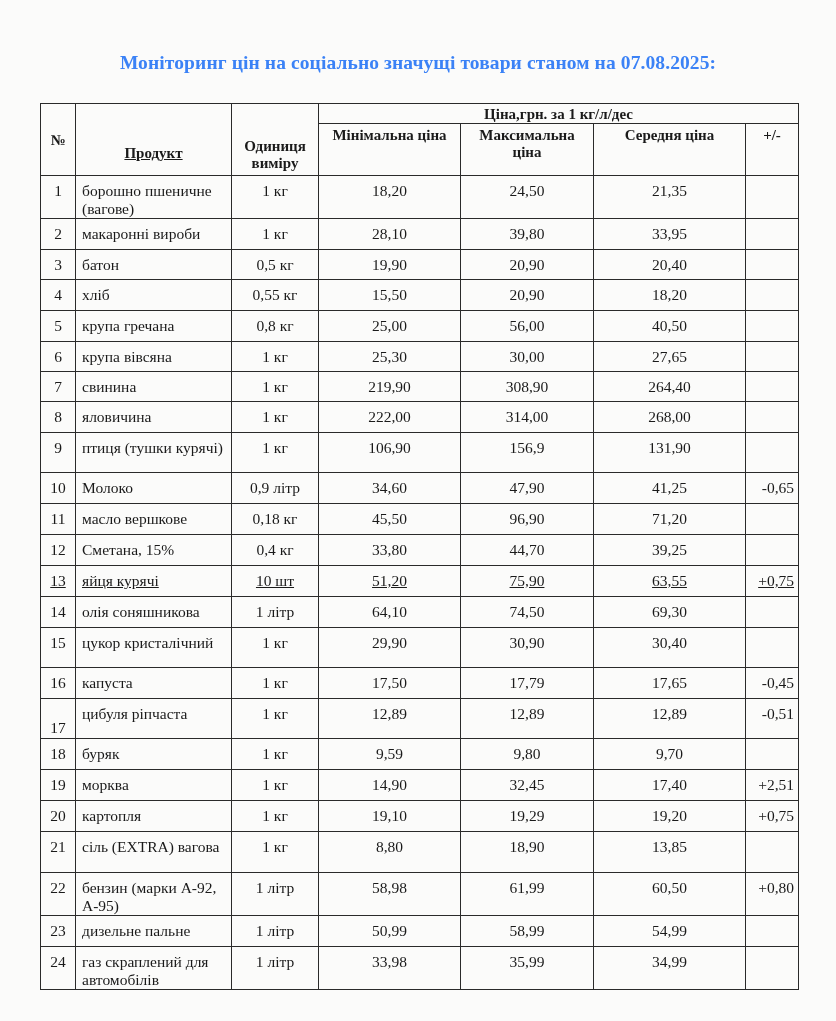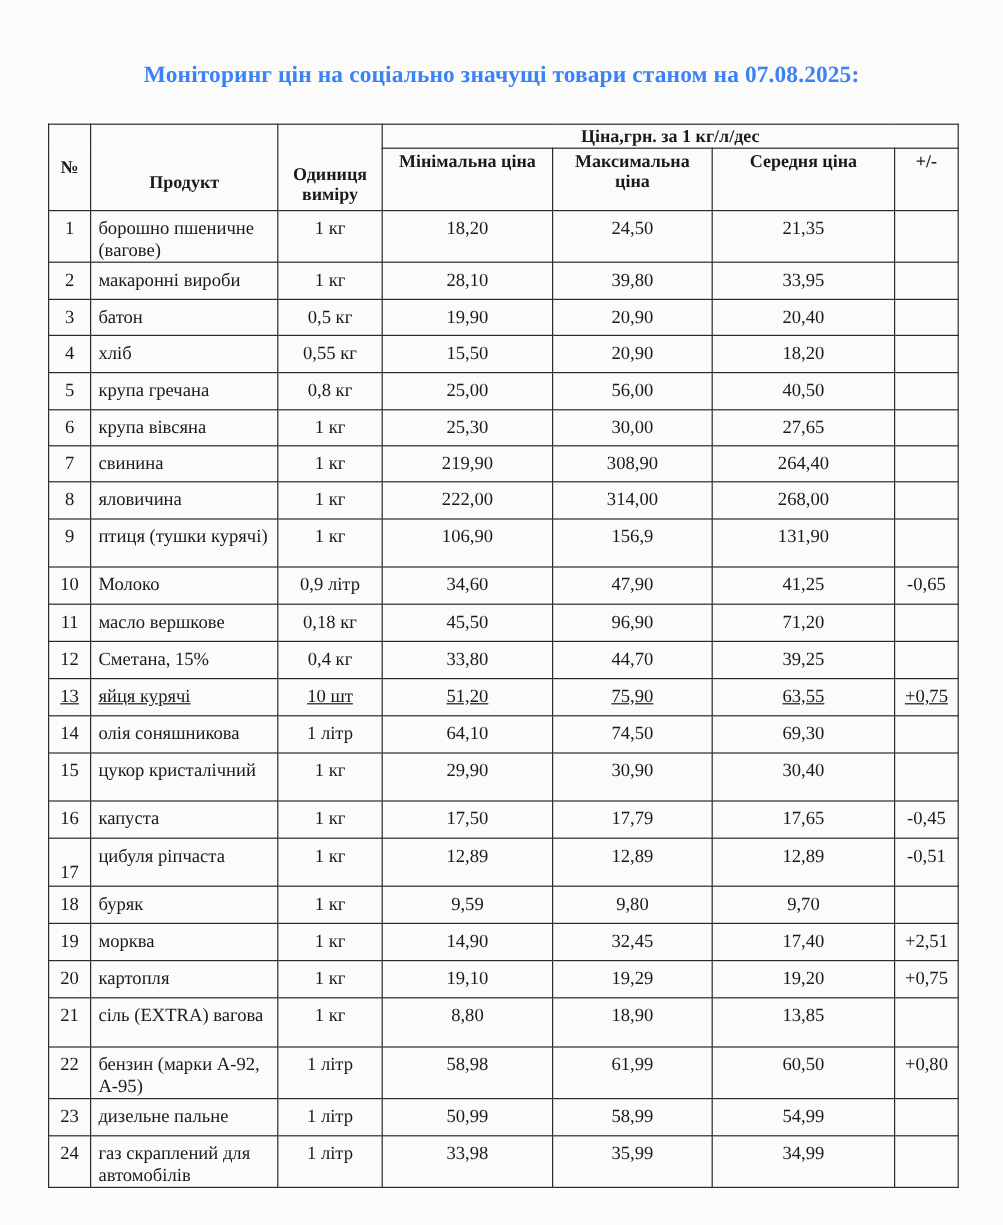--- a/index.html
+++ b/index.html
@@ -27,21 +27,21 @@
       vertical-align: top;
       line-height: 18px;
     }
     th { font-weight: bold; font-size: 15px; }
     .hdr-main { vertical-align: middle !important; text-align: center; }
     .hdr-group { height: 18px; text-align: center; padding-top: 1px !important; }
     .hdr-sub { height: 48px; text-align: center; vertical-align: top !important; padding-top: 3px !important; line-height: 17px !important; }
     .col-no { text-align: center; }
     .col-prod { text-align: left; padding-left: 6px !important; }
     .col-unit, .col-min, .col-max, .col-avg { text-align: center; }
-    .col-diff { text-align: center; padding-left: 4px !important; }
+    .col-diff { text-align: right; padding-left: 4px !important; }
     td { padding-top: 6px !important; }
     .hdr-num { vertical-align: middle !important; }
   </style>
 </head>
 <body>
 
 <div class="page-title">Моніторинг цін на соціально значущі товари станом на 07.08.2025:</div>
 
 <table class="prices">
   <colgroup>
@@ -49,21 +49,21 @@
     <col style="width:156px">
     <col style="width:87px">
     <col style="width:142px">
     <col style="width:133px">
     <col style="width:152px">
     <col style="width:53px">
   </colgroup>
   <thead>
     <tr>
       <th class="hdr-main hdr-num" rowspan="2">№</th>
-      <th class="hdr-main" rowspan="2" style="vertical-align:top;padding-top:26px;">Продукт</th>
+      <th class="hdr-main" rowspan="2" style="vertical-align:top;padding-top:26px;text-decoration:underline;">Продукт</th>
       <th class="hdr-main" rowspan="2" style="vertical-align:top;padding-top:31px;line-height:17px;">Одиниця виміру</th>
       <th class="hdr-group" colspan="4">Ціна,грн. за 1 кг/л/дес</th>
     </tr>
     <tr>
       <th class="hdr-sub">Мінімальна ціна</th>
       <th class="hdr-sub">Максимальна ціна</th>
       <th class="hdr-sub">Середня ціна</th>
       <th class="hdr-sub">+/-</th>
     </tr>
   </thead>

